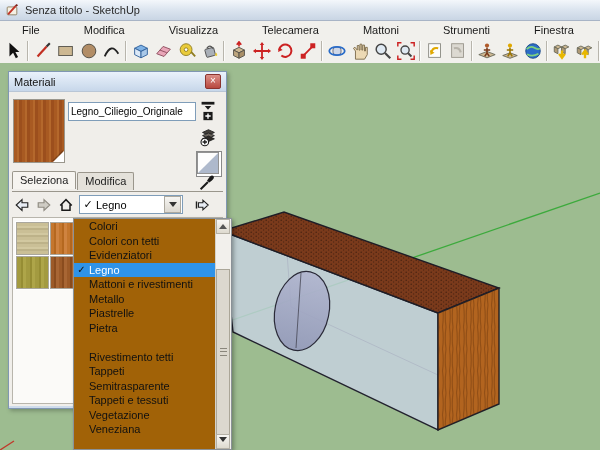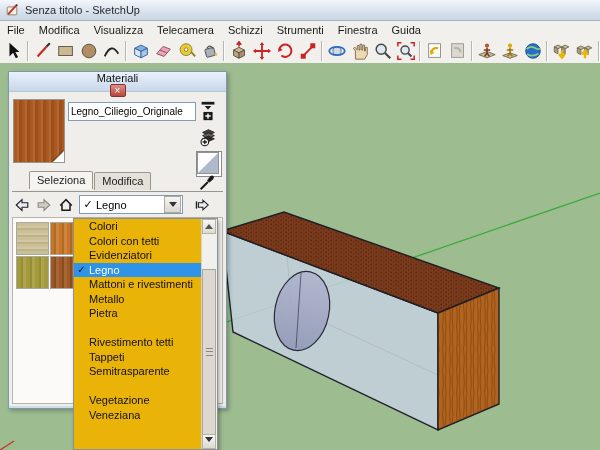--- a/index.html
+++ b/index.html
@@ -6,73 +6,73 @@
   body{width:600px;height:450px;overflow:hidden;font-family:"Liberation Sans",sans-serif;
        -webkit-font-smoothing:antialiased;background:#9dbc90;}
   #window{position:relative;width:600px;height:450px;box-shadow:inset 0 0 0 1px #8fa0b8;border-radius:27px;}
 
   
   .titlebar{height:20px;display:flex;align-items:center;gap:6px;padding:0 5px;
     background:linear-gradient(#f4f7fb,#dde6f0 45%,#c9d5e4);border-bottom:1px solid #a8b4c6;
     font-size:11px;color:#2a2a2a;}
   .titlebar svg{width:14px;height:14px;flex:0 0 auto;}
   .menubar{height:17px;background:#f1f0ec;display:flex;align-items:center;font-size:11px;color:#1a1a1a;}
-  .menu-item{padding:1px 7px;cursor:default;}
+  .menu-item{padding:1px 22px;cursor:default;}
   .toolbar{height:25px;background:#f1f0ec;border-bottom:1px solid #8a8a8a;display:flex;
     align-items:center;padding:0 2px;overflow:hidden;white-space:nowrap;}
   .tb-btn{width:23px;height:23px;flex:0 0 auto;display:flex;align-items:center;justify-content:center;}
   .tb-btn svg{width:20px;height:20px;}
   .tb-sep{width:1px;height:20px;flex:0 0 auto;background:#b8b5ac;border-right:1px solid #fbfbf9;margin:0 2px;}
 
   
   .viewport{position:absolute;top:63px;left:0;width:600px;height:387px;background:#9dbc90;}
   .scene{position:absolute;top:0;left:0;}
 
   
   .panel{position:absolute;left:8px;top:8px;width:217px;height:336px;background:#f0eeea;
     border:1px solid #8097b2;box-shadow:2px 2px 4px rgba(0,0,0,.25), inset 0 -2px 0 #cfdcec;z-index:10;}
   .panel-title{height:19px;background:linear-gradient(#eaf2fb,#c7d7ea);display:flex;align-items:center;
-    padding:0 5px;font-size:11px;color:#111;border-bottom:1px solid #b9c6d6;flex-direction:column;}
+    padding:0 5px;font-size:11px;color:#111;border-bottom:1px solid #b9c6d6;}
   .panel-title span{flex:1;}
   .panel-close{width:14px;height:13px;border:1px solid #8a332e;border-radius:2px;
     background:linear-gradient(#dc9088,#b8483f);color:#fff;font-size:10px;line-height:11px;
     text-align:center;cursor:default;}
   .swatch-preview{position:absolute;left:4px;top:27px;width:50px;height:62px;border:1px solid #9a968c;
     background:repeating-linear-gradient(90deg,#a85a22 0 3px,#b4682c 3px 5px,#9c4f1d 5px 8px);}
   .swatch-fold{position:absolute;right:0;bottom:0;width:0;height:0;
     border-left:11px solid transparent;border-bottom:11px solid #fff;
     filter:drop-shadow(-1px -1px 0 rgba(0,0,0,.25));}
   .name-field{position:absolute;left:59px;top:30px;width:122px;height:17px;border:1px solid #7f9db9;
     font-family:"Liberation Sans",sans-serif;font-size:10px;padding:0 2px;}
   .side-btn{position:absolute;left:186px;width:26px;height:25px;display:flex;align-items:center;justify-content:center;}
   .side-btn svg{width:20px;height:22px;}
   .btn-default{position:absolute;left:187px;top:79px;width:24px;height:24px;border:1px solid #8a8a8a;background:#fff;}
   .tabs{position:absolute;left:3px;top:100px;display:flex;font-size:11px;}
   .tab{padding:2px 7px 2px 7px;border:1px solid #9a968c;border-bottom:none;background:#e4e1da;
     border-radius:2px 2px 0 0;margin-right:1px;color:#222;}
-  .tab.active{background:#f6f4f0;position:relative;top:-1px;padding-bottom:3px;margin-left:17px;}
+  .tab.active{background:#f6f4f0;position:relative;top:-1px;padding-bottom:3px;}
   .tab-base{position:absolute;left:3px;top:119px;width:211px;height:1px;background:#9a968c;}
   .eyedrop{position:absolute;left:188px;top:100px;width:20px;height:19px;}
   .navrow{position:absolute;left:4px;top:123px;height:19px;display:flex;align-items:center;gap:4px;}
   .nav-ico{width:18px;height:17px;display:flex;align-items:center;justify-content:center;}
   .nav-ico svg{width:16px;height:16px;}
   .combo{width:104px;height:19px;background:#fff;border:1px solid #7f9db9;display:flex;align-items:center;
     font-size:11px;box-sizing:border-box;}
   .combo .chkmark{width:16px;text-align:center;}
   .combo .cval{flex:1;}
   .combo-arrow{width:15px;height:15px;margin:1px;background:linear-gradient(#f6f5f2,#dcd8d0);
     border:1px solid #aca89e;display:flex;align-items:center;justify-content:center;}
   .tri-d{width:0;height:0;border:4px solid transparent;border-top:5px solid #333;margin-top:4px;}
   .tri-u{width:0;height:0;border:4px solid transparent;border-bottom:5px solid #555;margin-bottom:4px;}
   .list-area{position:absolute;left:3px;top:145px;width:209px;height:185px;background:#fbfaf8;
     border:1px solid #b8b5ac;}
   .thumb{position:absolute;width:31px;height:31px;border:1px solid #aaa79d;box-shadow:0 0 0 1px #fff;}
 
   
-  .popup{position:absolute;left:73px;top:155px;width:145px;height:232px;background:#eab308;
+  .popup{position:absolute;left:73px;top:155px;width:159px;height:232px;background:#a16207;
     border:1px solid #8a9197;box-sizing:border-box;display:flex;z-index:40;font-size:11px;
     box-shadow:2px 2px 4px rgba(0,0,0,.3);justify-content:space-between;}
   .dd-list{flex:1;overflow:hidden;}
   .dd-item{height:14.5px;line-height:14.5px;display:flex;color:#111;cursor:default;}
   .dd-item .chk{width:15px;text-align:center;font-size:10px;}
   .dd-item.sel{background:#2f93e8;color:#fff;}
   .dd-item.sel .chk{color:#111;}
   .scrollcol{width:15px;background:#f2f0ec;border-left:1px solid #d5d2ca;position:relative;}
   .sc-btn{position:absolute;left:0;width:14px;height:15px;background:linear-gradient(#f8f7f4,#dedacf);
     border:1px solid #b5b1a6;box-sizing:border-box;display:flex;align-items:center;justify-content:center;}
@@ -94,21 +94,21 @@
       <path d="M12 3.5 l2.2 -1.6" stroke="#7a1f16" stroke-width="2.2" fill="none"></path>
     </svg>
     <span>Senza titolo - SketchUp</span>
   </div>
 
   <div class="menubar">
       <div class="menu-item">File</div>
       <div class="menu-item">Modifica</div>
       <div class="menu-item">Visualizza</div>
       <div class="menu-item">Telecamera</div>
-      <div class="menu-item">Schizzi</div>
+      <div class="menu-item">Mattoni</div>
       <div class="menu-item">Strumenti</div>
       <div class="menu-item">Finestra</div>
       <div class="menu-item">Guida</div>
     </div>
 
   <div class="toolbar">
       <div class="tb-btn">
         <svg viewBox="0 0 22 22">
           <path d="M6 2 L6 17 L10 13 L13 19 L15.5 17.5 L12.5 12 L17 12 Z" fill="#111"></path>
         </svg>
@@ -424,39 +424,44 @@
           <div class="dd-item">
             <span class="chk"></span>
             <span>Mattoni e rivestimenti</span>
           </div>
           <div class="dd-item">
             <span class="chk"></span>
             <span>Metallo</span>
           </div>
           <div class="dd-item">
             <span class="chk"></span>
+            <span>Piastrelle</span>
+          </div>
+          <div class="dd-item">
+            <span class="chk"></span>
             <span>Pietra</span>
           </div>
           <div class="dd-item">
             <span class="chk"></span>
           </div>
           <div class="dd-item">
             <span class="chk"></span>
             <span>Rivestimento tetti</span>
           </div>
           <div class="dd-item">
             <span class="chk"></span>
             <span>Tappeti</span>
           </div>
           <div class="dd-item">
             <span class="chk"></span>
             <span>Semitrasparente</span>
           </div>
           <div class="dd-item">
             <span class="chk"></span>
+            <span>Tappeti e tessuti</span>
           </div>
           <div class="dd-item">
             <span class="chk"></span>
             <span>Vegetazione</span>
           </div>
           <div class="dd-item">
             <span class="chk"></span>
             <span>Veneziana</span>
           </div>
         </div>

